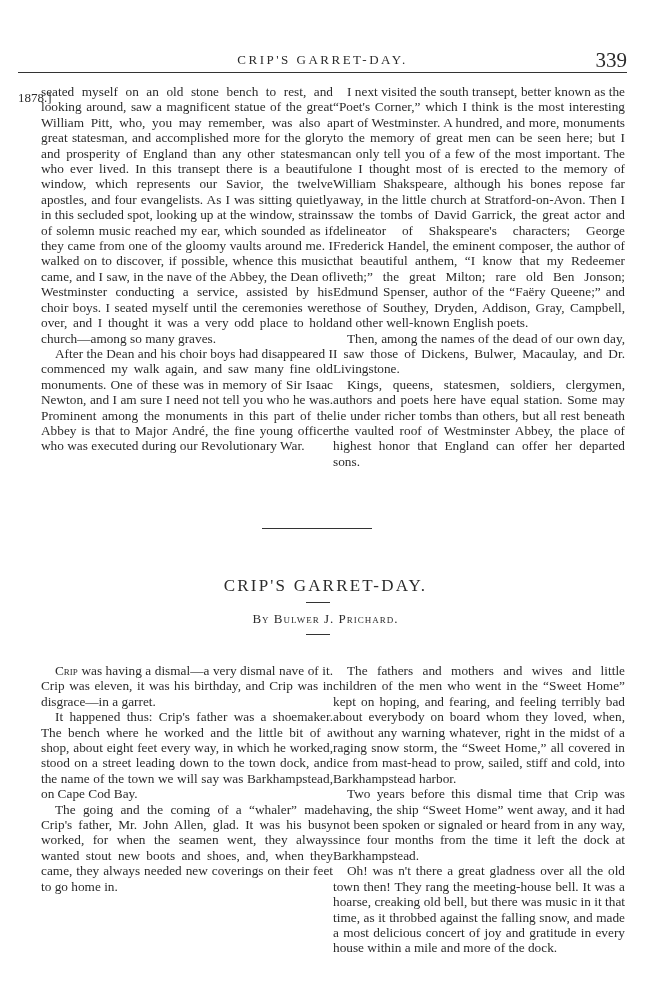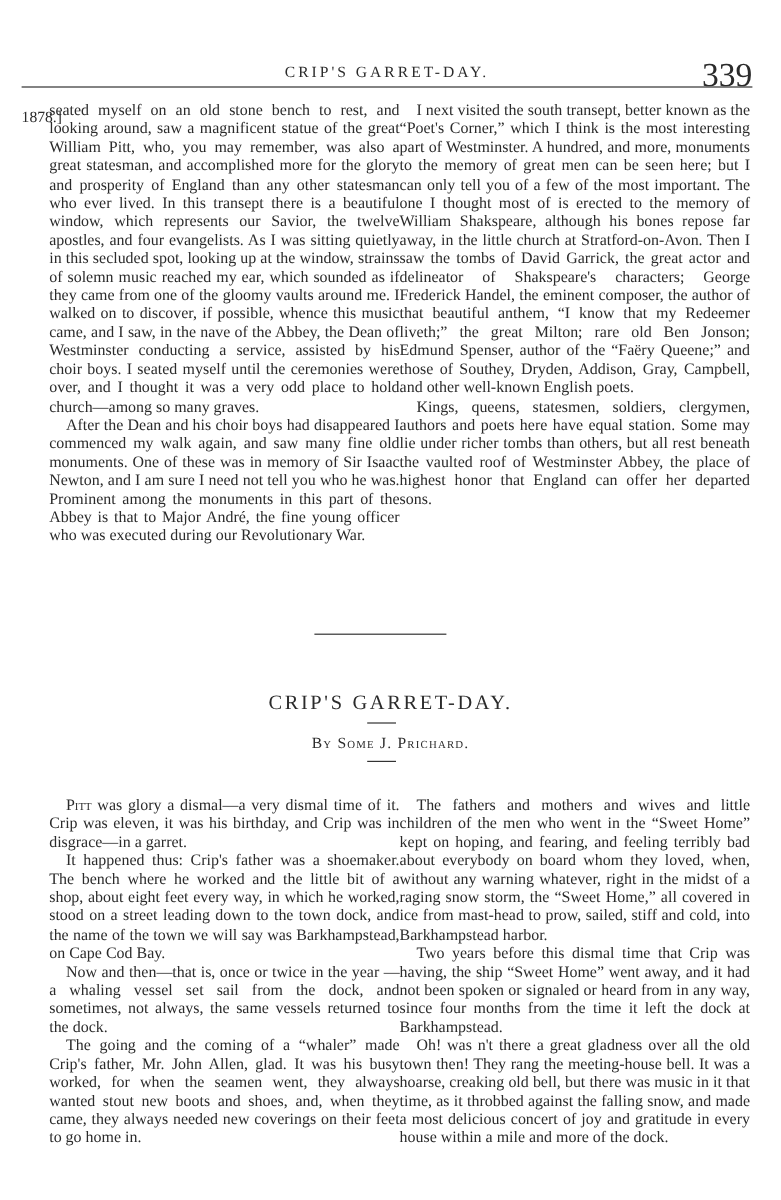--- a/index.html
+++ b/index.html
@@ -8,21 +8,21 @@
       background: #ffffff; color: #2b2b2b;
       font-family: "Liberation Serif", "DejaVu Serif", serif;
       position: relative;
     }
     .running-head {
       position: absolute; left: 18px; right: 24px; top: 50px; height: 22px;
       border-bottom: 1.5px solid #333;
     }
     .rh-date { position: absolute; left: 0; top: 4px; font-size: 13px; margin-top: 36px; }
     .rh-title { position: absolute; left: 0; right: 0; top: 2px; text-align: center; font-size: 13px; letter-spacing: 2.5px; }
-    .rh-page { position: absolute; right: 0; top: -2px; font-size: 28px; }
+    .rh-page { position: absolute; right: 0; top: -2px; font-size: 21px; }
     .cols { position: absolute; left: 18px; width: 607px; display: flex; justify-content: flex-end; }
     .col { width: 292px; font-size: 13.3px; line-height: 15.4px; text-align: justify; hyphens: none; }
     .col p { margin: 0; text-indent: 14px; }
     .col p.noindent { text-indent: 0; }
     .top-cols { top: 84px; }
     .bot-cols { top: 663px; }
     .rule-sep { position: absolute; left: 262px; width: 110px; top: 528px; border-top: 1.2px solid #333; }
     .story-title { position: absolute; left: 0; right: 0; top: 576px; text-align: center; font-size: 17px; letter-spacing: 2.2px; }
     .short-rule { position: absolute; width: 24px; border-top: 1px solid #333; left: 306px; }
     .r1 { top: 602px; }
@@ -39,36 +39,36 @@
   <span class="rh-page">339</span>
 </div>
 
 <div class="cols top-cols">
   <div class="col">
     <p class="noindent">seated myself on an old stone bench to rest, and looking around, saw a magnificent statue of the great William Pitt, who, you may remember, was also a great statesman, and accomplished more for the glory and prosperity of England than any other statesman who ever lived. In this transept there is a beautiful window, which represents our Savior, the twelve apostles, and four evangelists. As I was sitting quietly in this secluded spot, looking up at the window, strains of solemn music reached my ear, which sounded as if they came from one of the gloomy vaults around me. I walked on to discover, if possible, whence this music came, and I saw, in the nave of the Abbey, the Dean of Westminster conducting a service, assisted by his choir boys. I seated myself until the ceremonies were over, and I thought it was a very odd place to hold church—among so many graves.</p>
     <p>After the Dean and his choir boys had disappeared I commenced my walk again, and saw many fine old monuments. One of these was in memory of Sir Isaac Newton, and I am sure I need not tell you who he was. Prominent among the monuments in this part of the Abbey is that to Major André, the fine young officer who was executed during our Revolutionary War.</p>
   </div>
   <div class="col">
     <p>I next visited the south transept, better known as the “Poet's Corner,” which I think is the most interesting part of Westminster. A hundred, and more, monuments to the memory of great men can be seen here; but I can only tell you of a few of the most important. The one I thought most of is erected to the memory of William Shakspeare, although his bones repose far away, in the little church at Stratford-on-Avon. Then I saw the tombs of David Garrick, the great actor and delineator of Shakspeare's characters; George Frederick Handel, the eminent composer, the author of that beautiful anthem, “I know that my Redeemer liveth;” the great Milton; rare old Ben Jonson; Edmund Spenser, author of the “Faëry Queene;” and those of Southey, Dryden, Addison, Gray, Campbell, and other well-known English poets.</p>
+    <p>Then, among the names of the dead of our own day, I saw those of Dickens, Bulwer, Macaulay, and Dr. Livingstone.</p>
     <p>Kings, queens, statesmen, soldiers, clergymen, authors and poets here have equal station. Some may lie under richer tombs than others, but all rest beneath the vaulted roof of Westminster Abbey, the place of highest honor that England can offer her departed sons.</p>
   </div>
 </div>
 
 <div class="rule-sep"></div>
 
 <div class="story-title">CRIP'S GARRET-DAY.</div>
 <div class="short-rule r1"></div>
-<div class="byline">By Some J. Prichard.</div>
+<div class="byline">By Bulwer J. Prichard.</div>
 <div class="short-rule r2"></div>
 
 <div class="cols bot-cols">
   <div class="col">
-    <p><span class="smallcap">Pitt</span><span> was glory a dismal—a very dismal time of it. Crip was eleven, it was his birthday, and Crip was in disgrace—in a garret.</span></p>
+    <p><span class="smallcap">Crip</span><span> was having a dismal—a very dismal nave of it. Crip was eleven, it was his birthday, and Crip was in disgrace—in a garret.</span></p>
     <p>It happened thus: Crip's father was a shoemaker. The bench where he worked and the little bit of a shop, about eight feet every way, in which he worked, stood on a street leading down to the town dock, and the name of the town we will say was Barkhampstead, on Cape Cod Bay.</p>
-    <p>Now and then—that is, once or twice in the year —a whaling vessel set sail from the dock, and sometimes, not always, the same vessels returned to the dock.</p>
     <p>The going and the coming of a “whaler” made Crip's father, Mr. John Allen, glad. It was his busy worked, for when the seamen went, they always wanted stout new boots and shoes, and, when they came, they always needed new coverings on their feet to go home in.</p>
   </div>
   <div class="col">
     <p>The fathers and mothers and wives and little children of the men who went in the “Sweet Home” kept on hoping, and fearing, and feeling terribly bad about everybody on board whom they loved, when, without any warning whatever, right in the midst of a raging snow storm, the “Sweet Home,” all covered in ice from mast-head to prow, sailed, stiff and cold, into Barkhampstead harbor.</p>
     <p>Two years before this dismal time that Crip was having, the ship “Sweet Home” went away, and it had not been spoken or signaled or heard from in any way, since four months from the time it left the dock at Barkhampstead.</p>
     <p>Oh! was n't there a great gladness over all the old town then! They rang the meeting-house bell. It was a hoarse, creaking old bell, but there was music in it that time, as it throbbed against the falling snow, and made a most delicious concert of joy and gratitude in every house within a mile and more of the dock.</p>
   </div>
 </div>
 
 </body></html>

